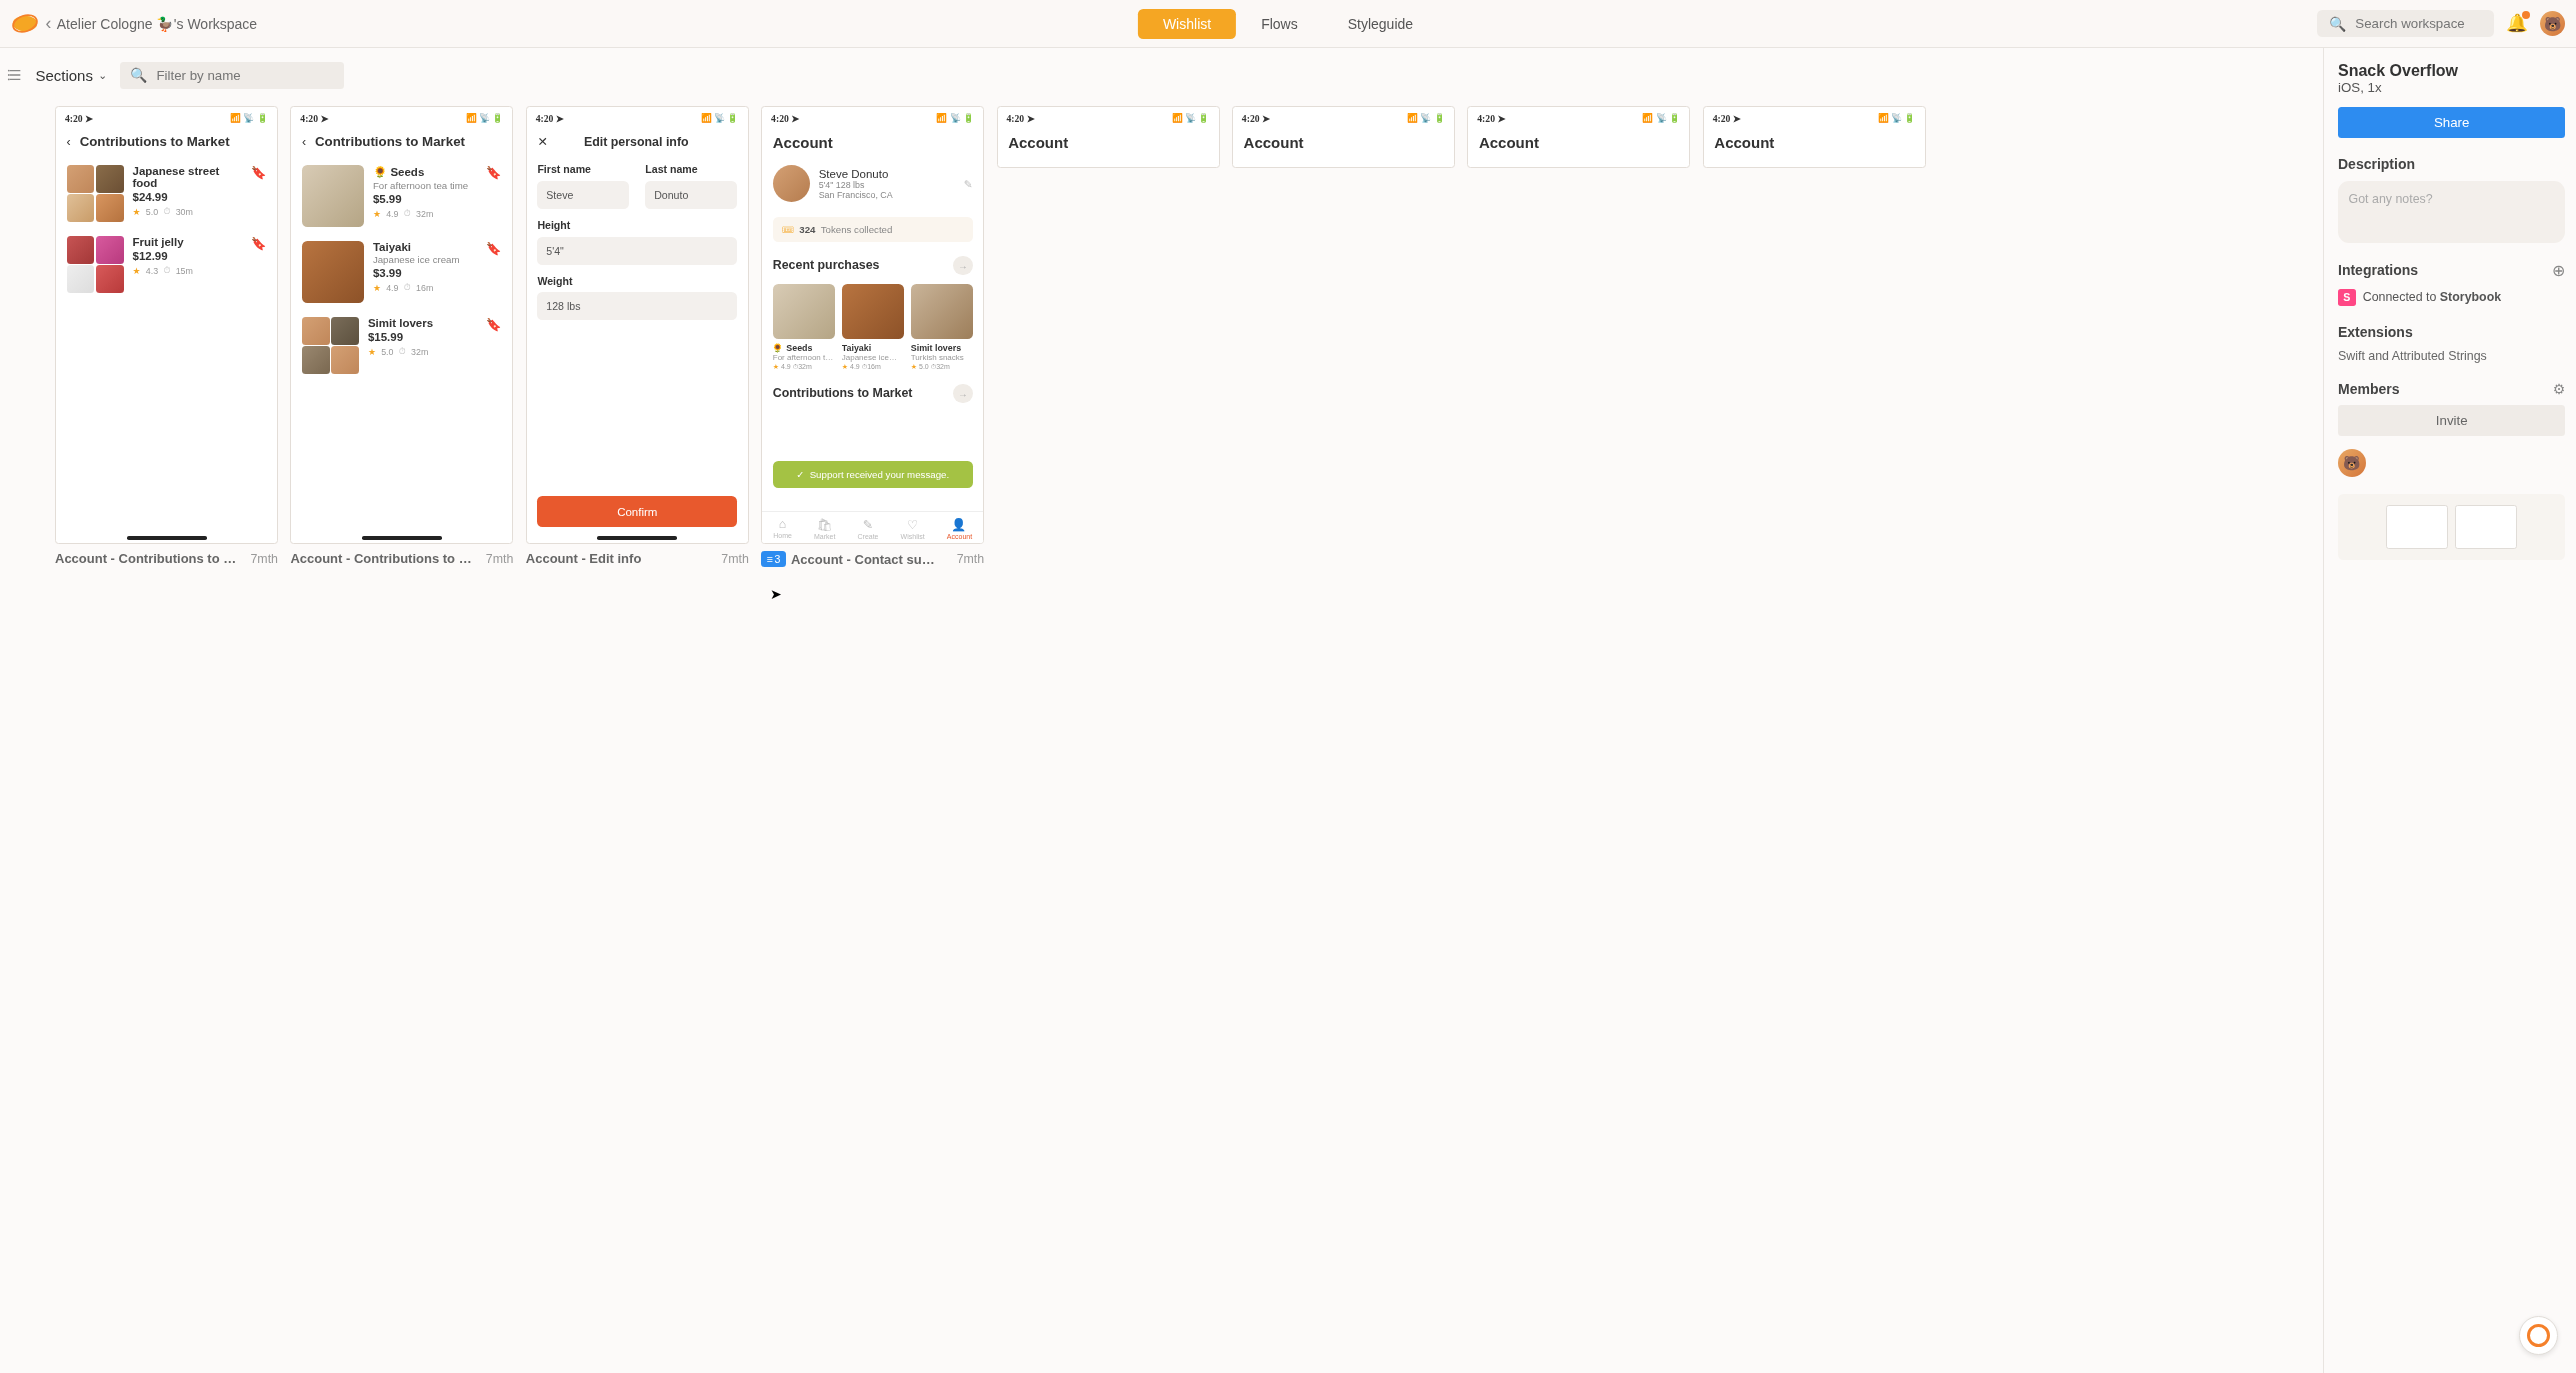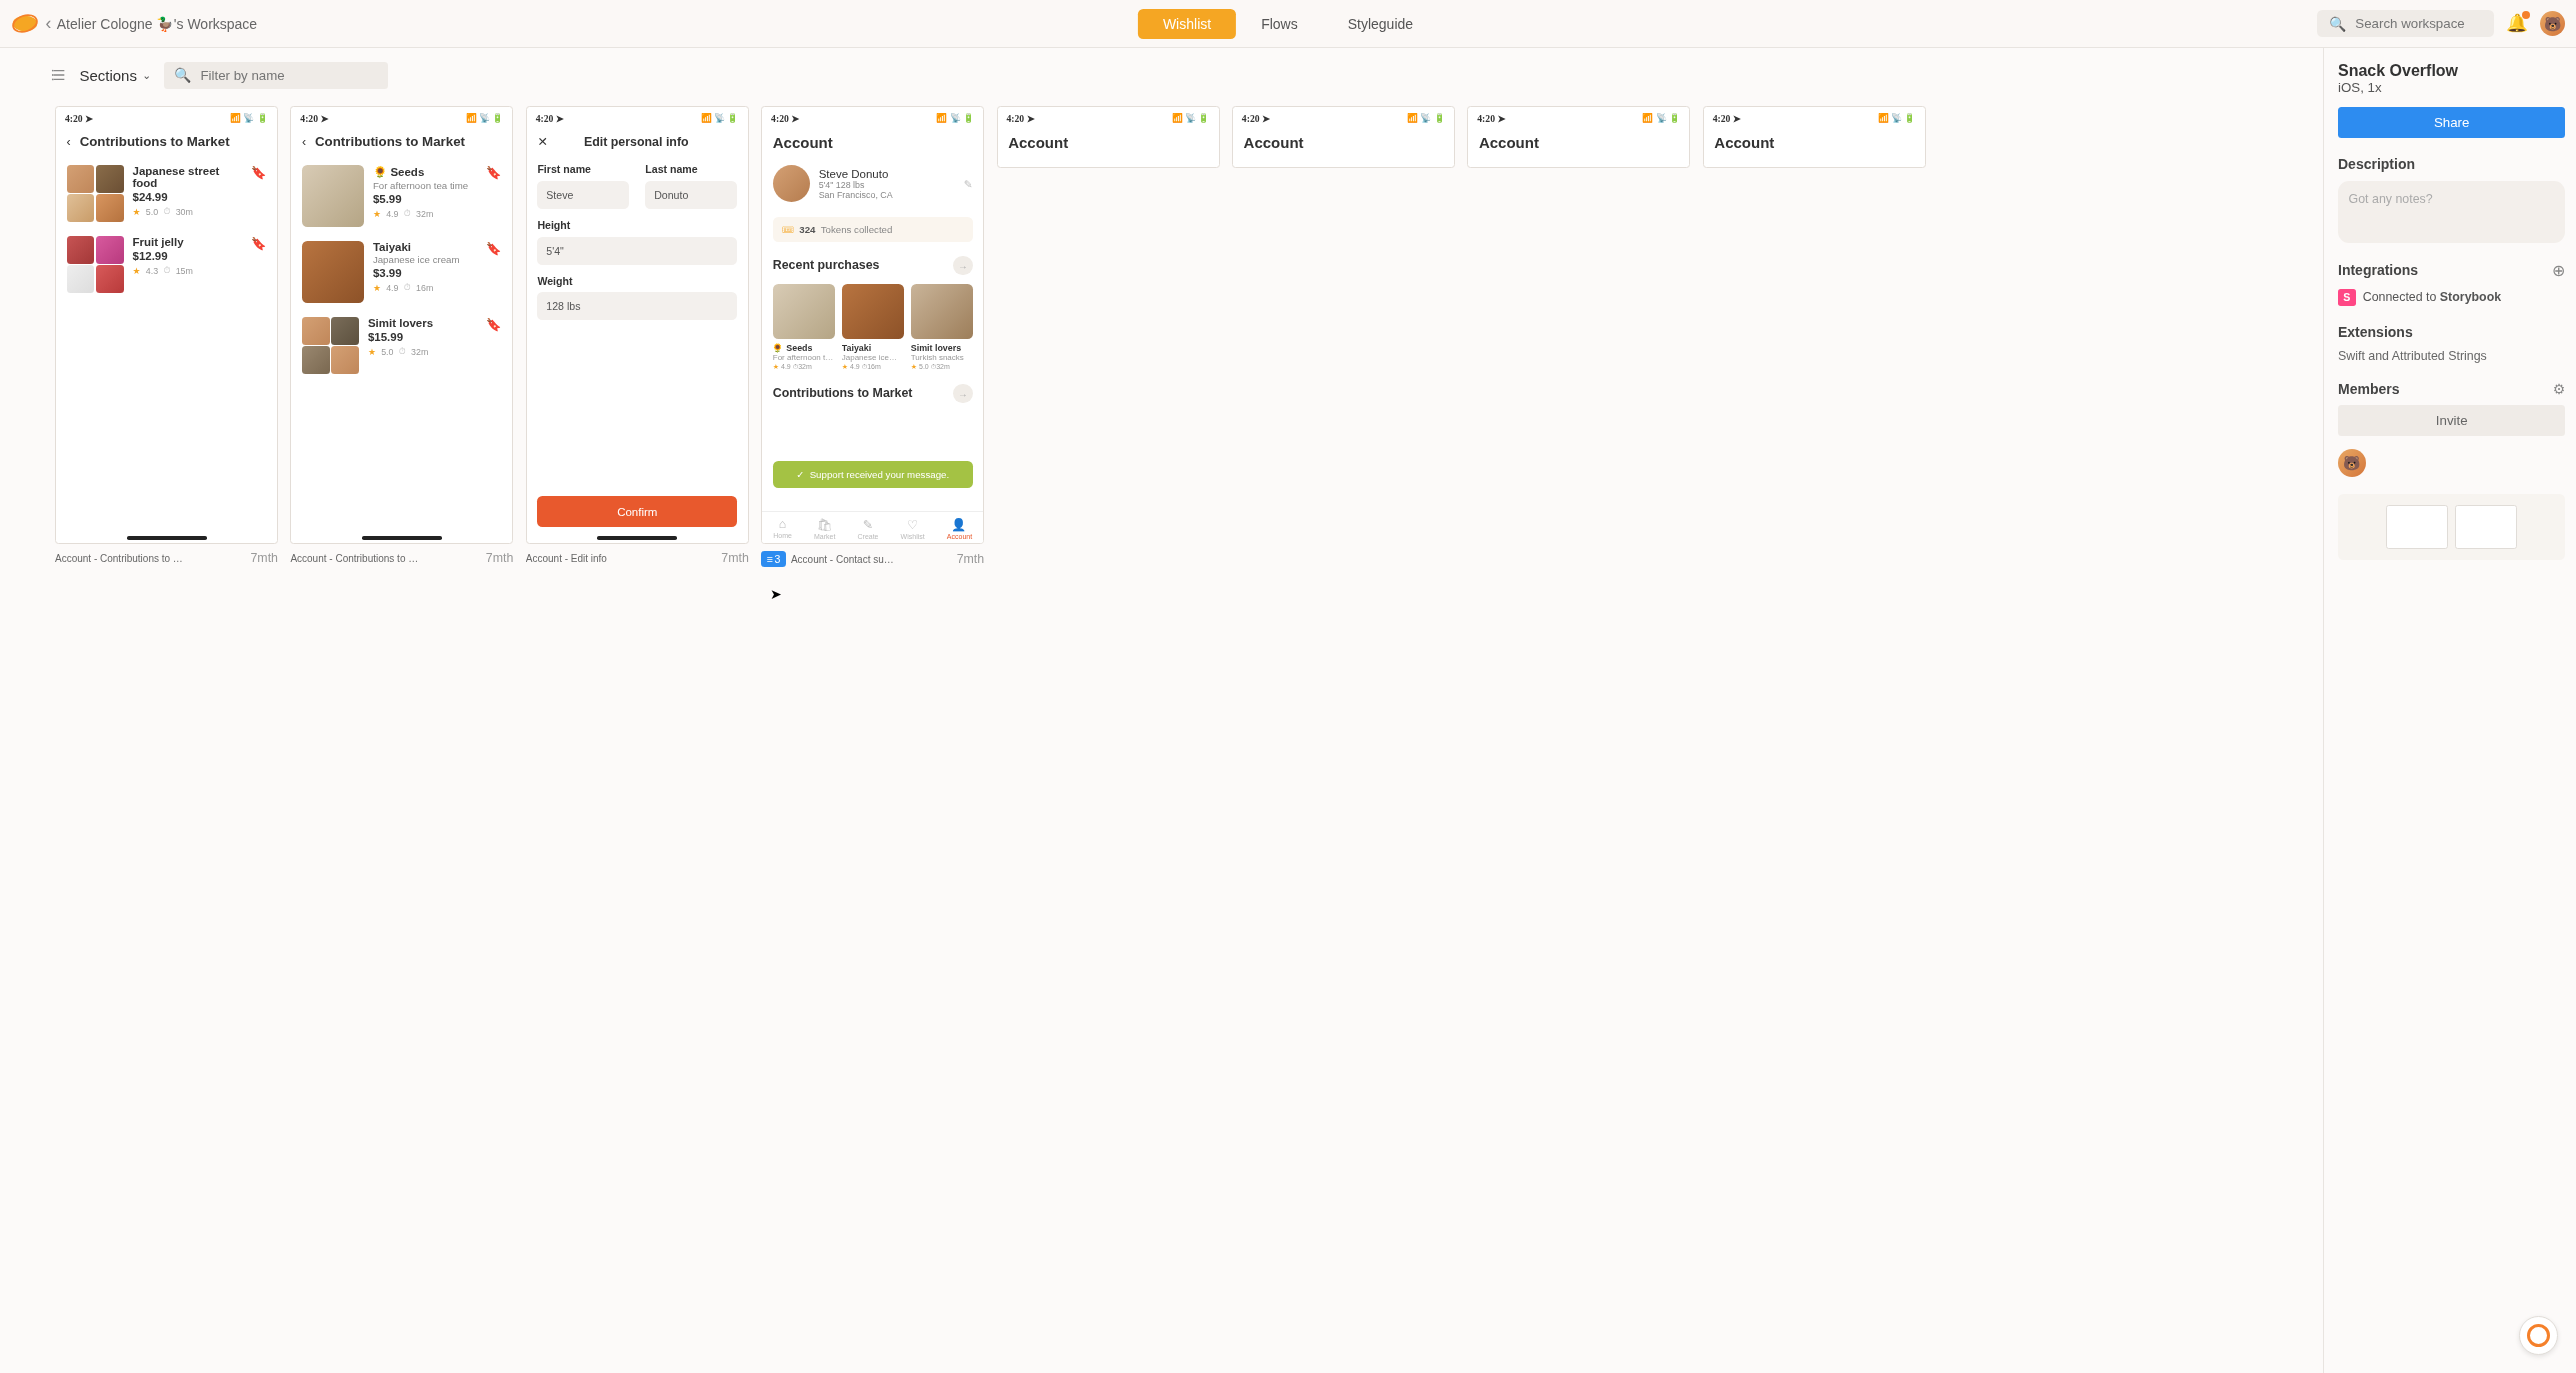--- a/index.html
+++ b/index.html
@@ -21,34 +21,34 @@
 .bell-icon { font-size: 17.7px; color: #999; position: relative; cursor: pointer; }
 .bell-dot { position: absolute; top: -1.8px; right: -1.8px; width: 8px; height: 8px; background: #f5802a; border-radius: 50%; }
 .avatar { width: 25px; height: 25px; border-radius: 50%; background: linear-gradient(135deg,#e8a864,#d4763b); display:flex; align-items:center; justify-content:center; font-size:14px; cursor: pointer; }
 
 
 .main-area { display: flex; height: calc(100vh - 48px); }
 .canvas { flex: 1; padding: 14px 0 14px 0; overflow: auto; }
 .right-panel { width: 253px; flex-shrink: 0; border-left: 0.9px solid #e8e4e0; padding: 14px 10.6px 14px 14px; background: #fcfaf9; overflow-y:auto; position:relative;}
 
 
-.toolbar { display: flex; align-items: center; gap: 12.4px; padding: 0 0 17.7px 7px; margin-left: 44px; }
+.toolbar { display: flex; align-items: center; gap: 12.4px; padding: 0 0 17.7px 7px; }
 .sections-toggle { display:flex; align-items:center; gap:5.3px; cursor:pointer; }
 .sections-icon { width:16px; height:16px; display:inline-flex; align-items:center; justify-content:center; }
 .sections-label { font-size: 15px; color: #333; }
 .chevron-down-icon { font-size: 10.6px; color: #555; }
 .filter-box { display: flex; align-items: center; background: #efebe7; border-radius: 3.5px; padding: 5.3px 10.6px; }
 .filter-box input { border:none; background:transparent; outline:none; font-size:13.3px; }
 
 
 .screens-grid { display: flex; flex-wrap: wrap; gap: 12.4px; padding: 0 0 0 55px; }
 .screen-wrap { width: 223px; }
 .screen { width: 223px; height: 438px; border: 0.9px solid #e3ddd7; border-radius: 3.5px; background: #fff; overflow: hidden; position: relative; font-size: 9.7px; }
 .screen-label-row { display: flex; align-items: center; margin-top: 7px; gap:5.3px; }
-.screen-label { color: #666; font-size: 10px; white-space: nowrap; overflow: hidden; text-overflow: ellipsis; flex:1; }
+.screen-label { color: #666; font-size: 13px; white-space: nowrap; overflow: hidden; text-overflow: ellipsis; flex:1;font-weight:bold; }
 .screen-time { color: #999; font-size: 12.4px; }
 .layers-badge { background:#2d8cf0; color:#fff; font-size:10.6px; padding:1.8px 5.3px; border-radius:3.5px; display:inline-flex; align-items:center; gap:1.8px; }
 
 
 .status-bar { display:flex; justify-content:space-between; align-items:center; padding:5.3px 8.9px; font-size:9.7px; font-weight:600;font-family:Liberation Serif, serif; }
 .status-icons { display:flex; gap:2.7px; font-size:8.9px; }
 
 
 .screen-header { display:flex; align-items:center; padding:5.3px 10.6px 8.9px 10.6px; gap:8.9px; }
 .screen-header .back-ic { font-size:12.4px; color:#333; }

